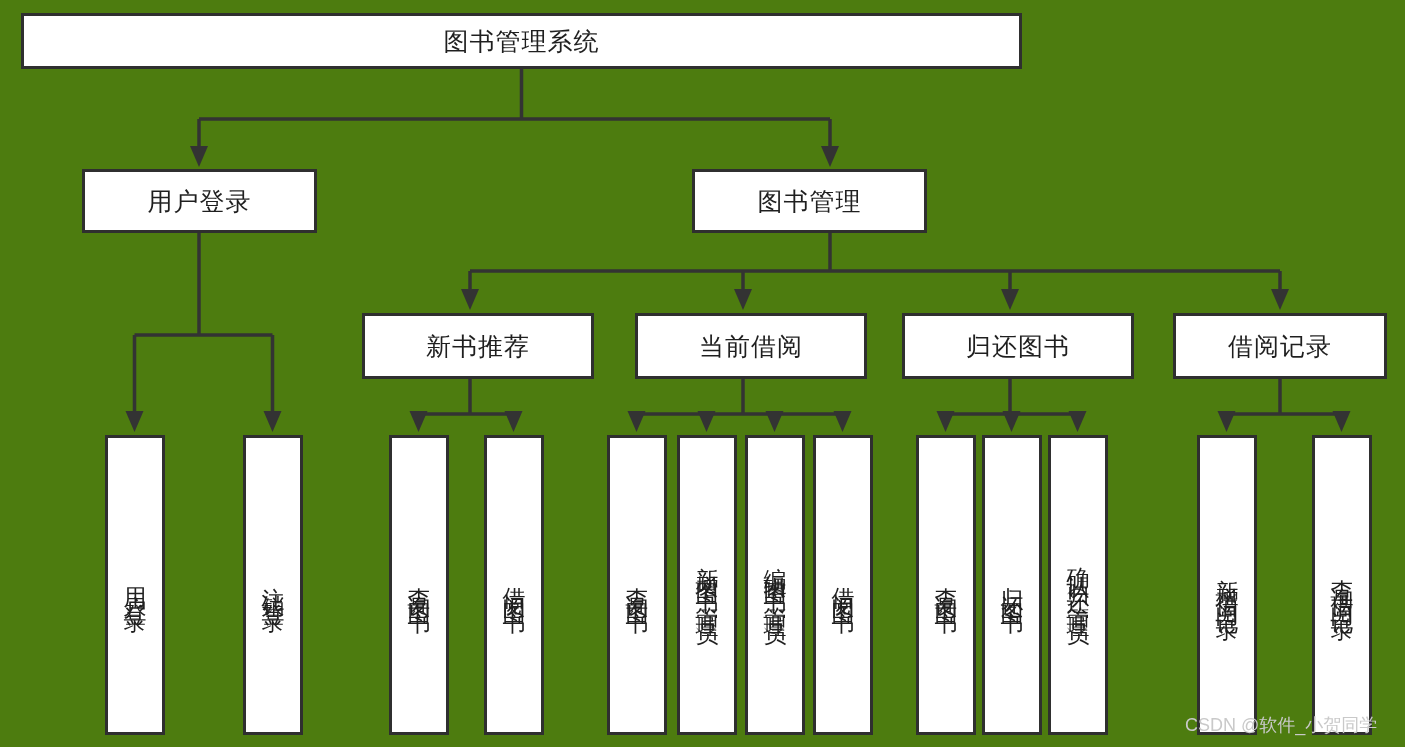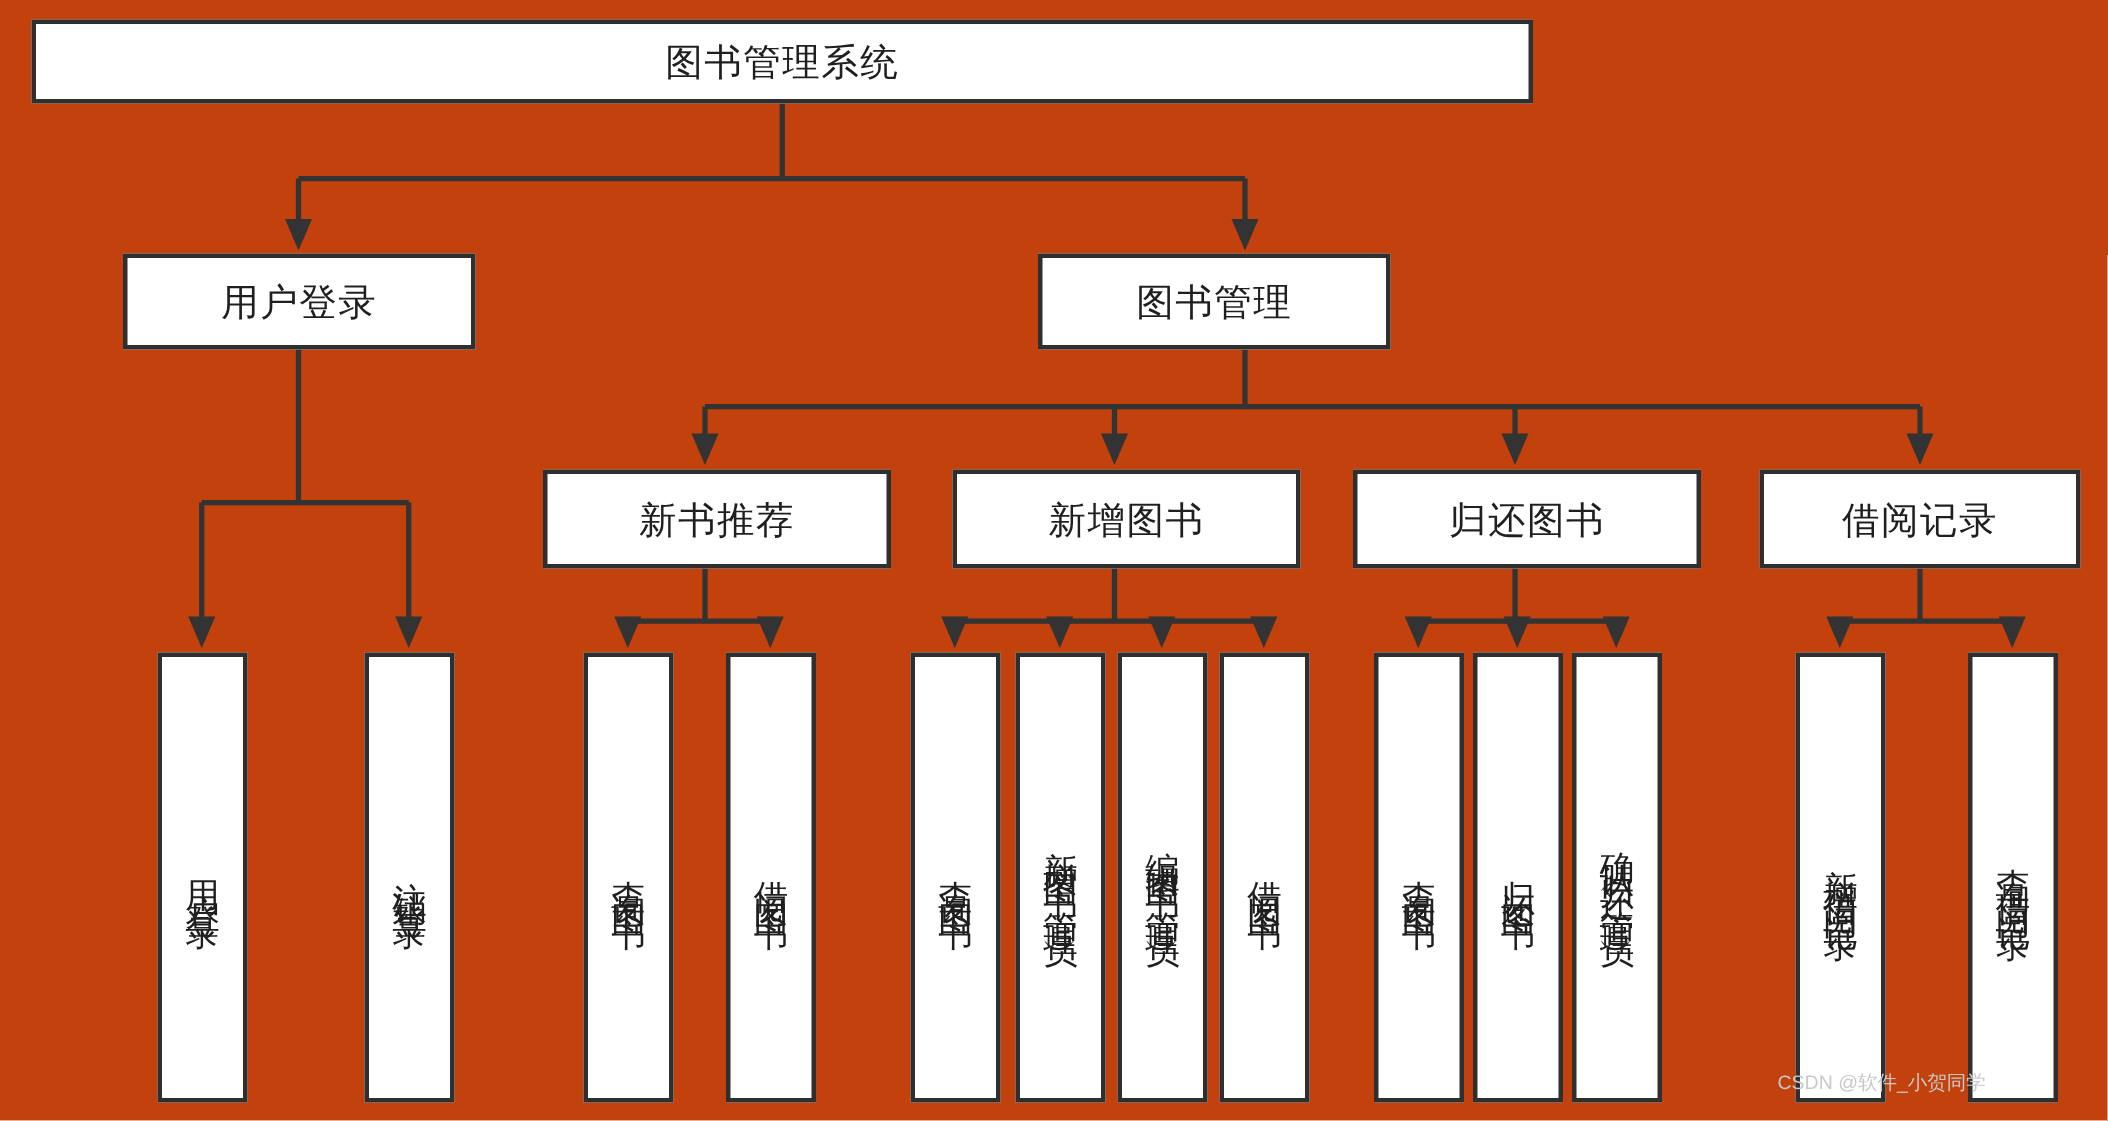--- a/index.html
+++ b/index.html
@@ -1,20 +1,20 @@
 <!DOCTYPE html>
 <html><head>
 <meta charset="utf-8">
 <style>
   html, body { margin: 0; padding: 0; background: #ffffff; }
   #canvas {
     position: relative;
     width: 1405px;
     height: 747px;
-    background: #c2410c;
+    background: #4d7c0f;
     font-family: "Liberation Sans", "DejaVu Sans", sans-serif;
     color: #1f1f1f;
     overflow: hidden;
   }
   .box {
     position: absolute;
     box-sizing: border-box;
     border: 3px solid #2f2f2f;
     background: #ffffff;
     display: flex;
@@ -46,21 +46,21 @@
     width: 1405px; height: 747px;
     pointer-events: none;
   }
   #wires path { stroke: #333333; stroke-width: 3.5; fill: none; }
   #wires polygon { fill: #333333; stroke: none; }
   .watermark {
     position: absolute;
     left: 1185px;
     top: 713px;
     width: 212px;
-    font-size: 13px;
+    font-size: 18px;
     color: #c9c9c9;
     white-space: nowrap;
     text-align: left;
   }
 </style>
 </head>
 <body>
 
 <div id="canvas">
 
@@ -96,21 +96,21 @@
       <polygon points="1332.5,411 1350.5,411 1341.5,432"></polygon>
     </g>
   </svg>
 
   <div class="box root hlabel">图书管理系统</div>
 
   <div class="box l2 hlabel" style="left:82px;">用户登录</div>
   <div class="box l2 hlabel" style="left:692px;">图书管理</div>
 
   <div class="box l3 hlabel" style="left:362px;">新书推荐</div>
-  <div class="box l3 hlabel" style="left:635px;">新增图书</div>
+  <div class="box l3 hlabel" style="left:635px;">当前借阅</div>
   <div class="box l3 hlabel" style="left:902px;">归还图书</div>
   <div class="box l3 hlabel" style="left:1173px;width:214px;">借阅记录</div>
 
   <div class="box leaf" style="left:105px;">用户登录</div>
   <div class="box leaf" style="left:243px;">注销登录</div>
 
   <div class="box leaf" style="left:389px;">查询图书</div>
   <div class="box leaf" style="left:484px;">借阅图书</div>
 
   <div class="box leaf" style="left:607px;">查询图书</div>

